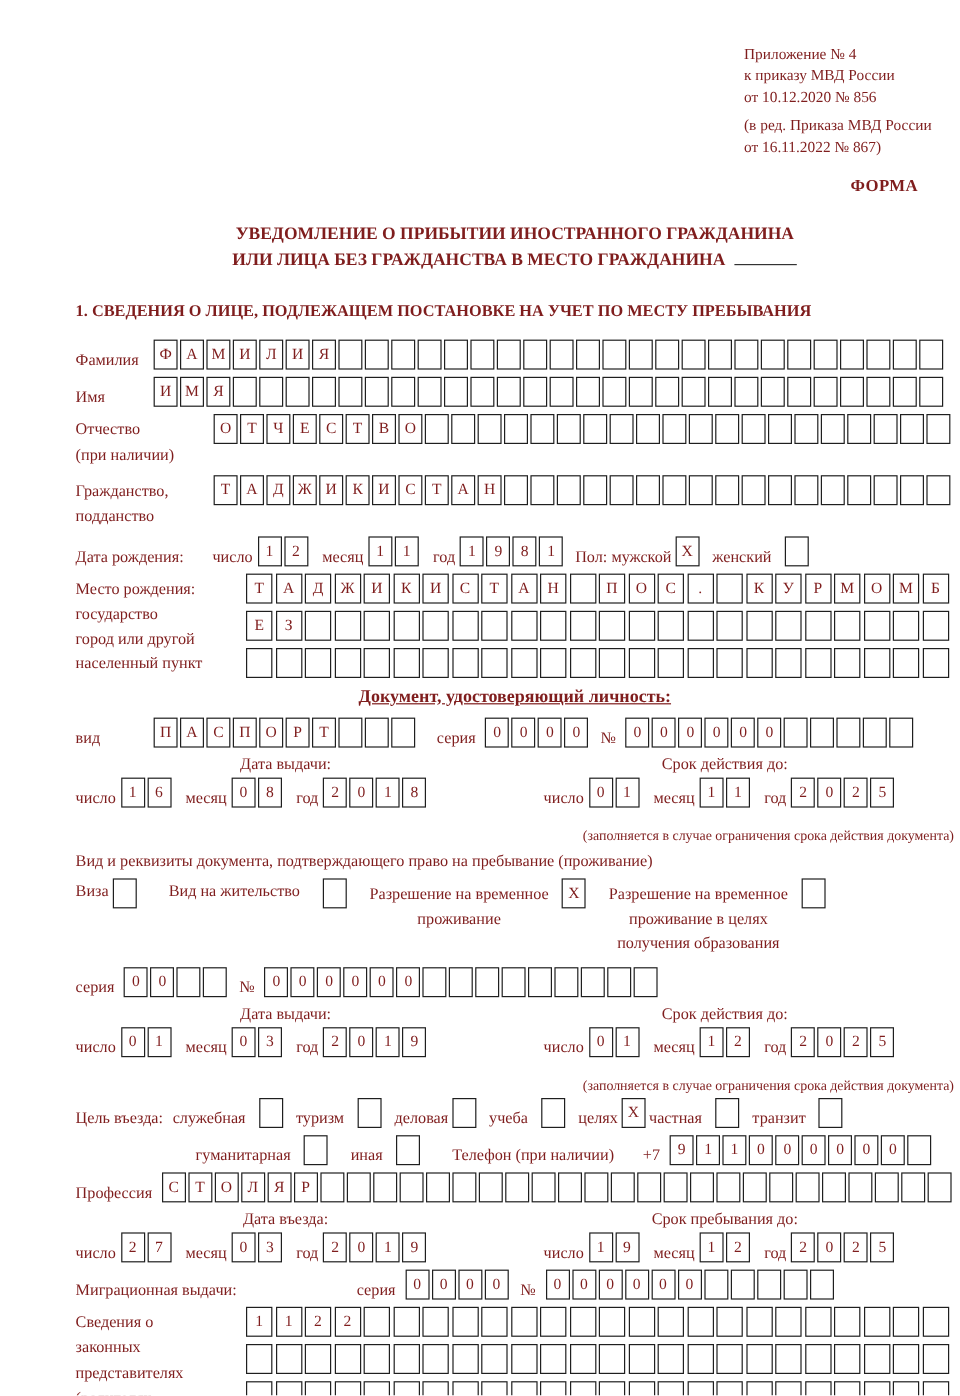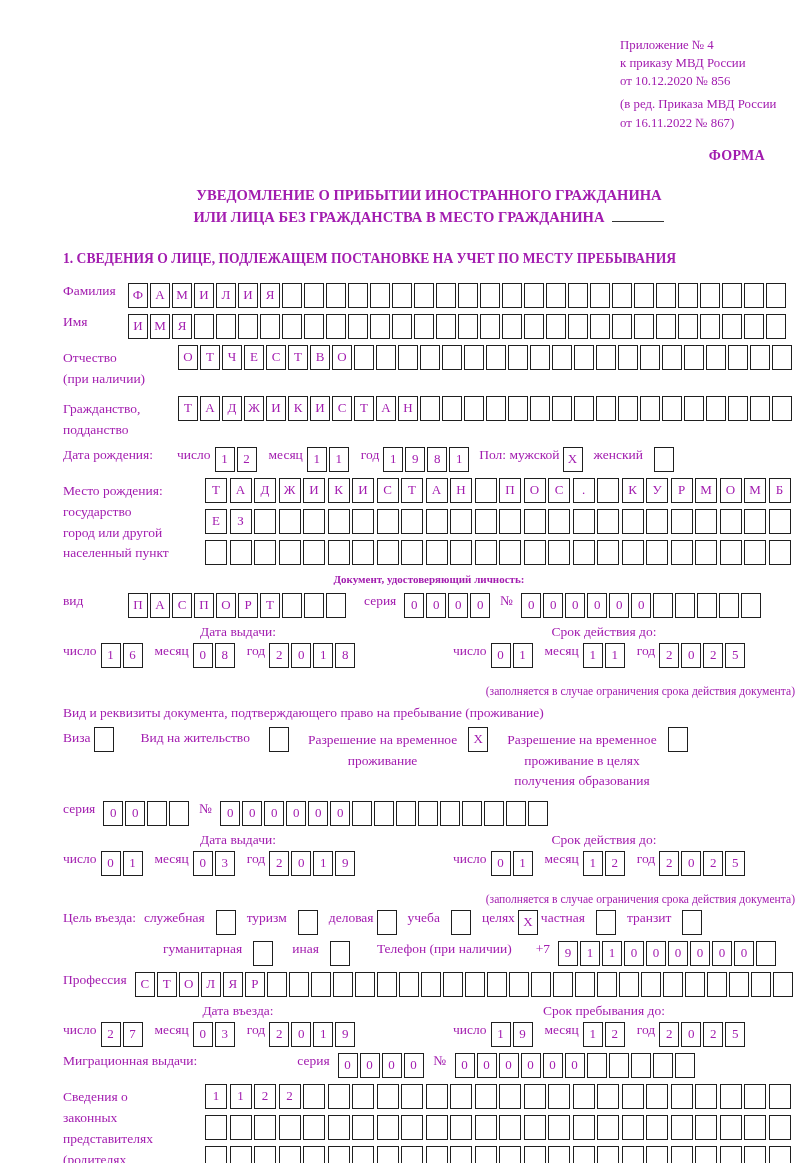--- a/index.html
+++ b/index.html
@@ -1,28 +1,28 @@
 <!DOCTYPE html>
 <html><head>
 <meta charset="utf-8">
 <style>
   html,body{margin:0;padding:0;background:#fff;}
   .page{
     width:800px;height:1163px;box-sizing:border-box;
     padding:36px 5px 0 63px;
     font-family:"Liberation Serif","DejaVu Serif",serif;
-    color:#a21caf;font-size:13.5px;background:#fff;overflow:hidden;position:relative;
+    color:#7f1d1d;font-size:13.5px;background:#fff;overflow:hidden;position:relative;
   }
   .appendix{margin-left:557px;font-size:12.8px;line-height:1.42;}
   .appendix .gap-top{margin-top:5px;}
   .forma{font-weight:bold;text-align:right;padding-right:30px;margin-top:16px;font-size:14px;letter-spacing:.3px;}
   .title{text-align:center;font-weight:bold;font-size:14.6px;margin-top:20px;line-height:1.55;}
   .blank-line{display:inline-block;width:52px;border-bottom:1.6px solid #333;height:13px;margin-left:8px;}
   .sec-heading{font-weight:bold;font-size:13.6px;margin-top:22px;margin-bottom:16px;white-space:nowrap;}
-  .row{display:flex;align-items:flex-start;margin-bottom:6px;}
+  .row{display:flex;align-items:flex-end;margin-bottom:6px;}
   .row.top{align-items:flex-start;}
   .lbl{white-space:nowrap;}
   .pt2{padding-top:3px;}
   .w65{width:65px;flex:none;}
   .w115{width:115px;flex:none;}
   .w142{width:142px;flex:none;}
   .lbl-col{flex:none;line-height:1.55;}
   .cells{white-space:nowrap;font-size:0;flex:none;}
   .cells.vrow{margin-bottom:6px;}
   .cell{
@@ -33,21 +33,21 @@
   }
   .wide .cell{width:22px;margin-right:2.5px;}
   .checkbox{flex:none;margin:0 3px;}
   .sp8{display:inline-block;flex:none;width:8px;}
   .sp16{display:inline-block;flex:none;width:16px;}
   .sp24{display:inline-block;flex:none;width:24px;}
   .sp40{display:inline-block;flex:none;width:40px;}
   .sp100{display:inline-block;flex:none;width:100px;}
   .dlbl{margin:0 4px 0 10px;white-space:nowrap;}
   .dlbl.first{margin-left:0;}
-  .doc-heading{text-align:center;font-weight:bold;font-size:11px;margin:8px 0 8px 0;}
+  .doc-heading{text-align:center;font-weight:bold;font-size:15px;margin:8px 0 8px 0;text-decoration:underline;}
   .pair{display:flex;margin-bottom:4px;align-items:flex-start;}
   .pair-col-left{width:350px;flex:none;}
   .pair-col-right{flex:1;}
   .pair-head{text-align:center;margin-bottom:3px;}
   .pair-note{font-size:11.6px;text-align:right;margin-top:17px;white-space:nowrap;}
   .intro{line-height:1.6;margin-bottom:4px;}
   .opt-lines{display:inline-block;text-align:center;line-height:1.5;flex:none;}
   .mb2{margin-bottom:2px;}
   .mt10{margin-top:10px;}
 </style>

